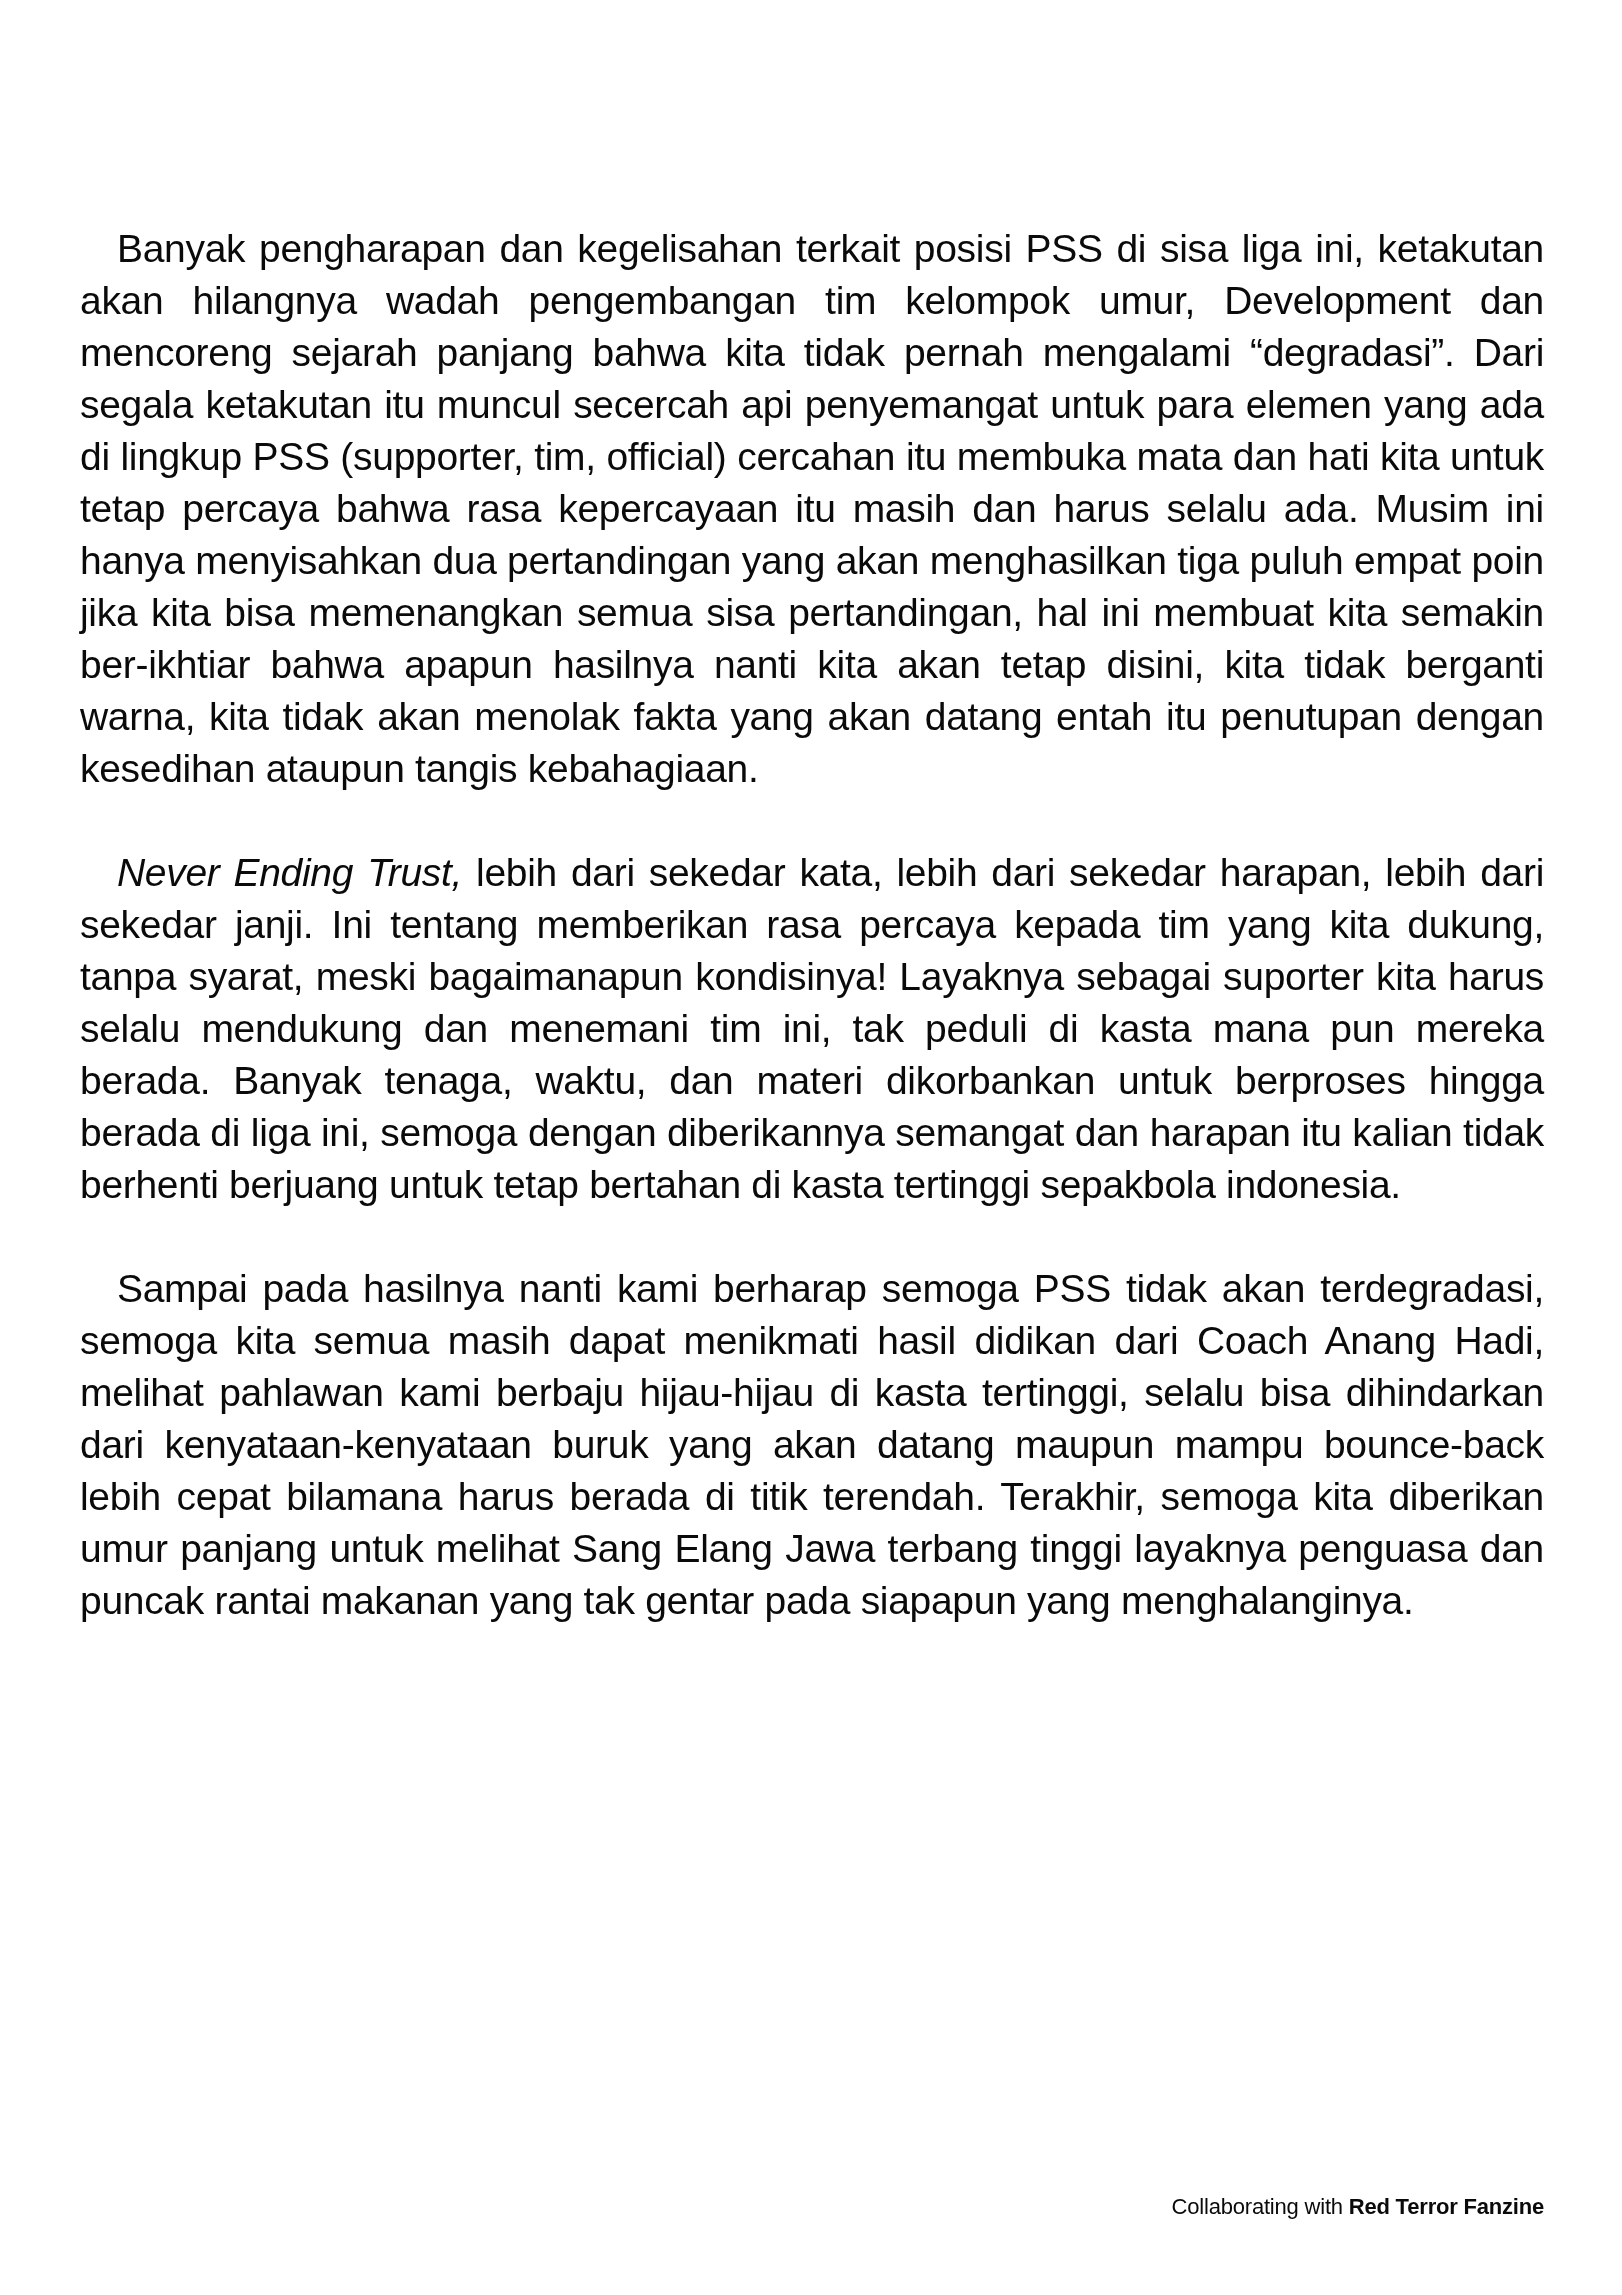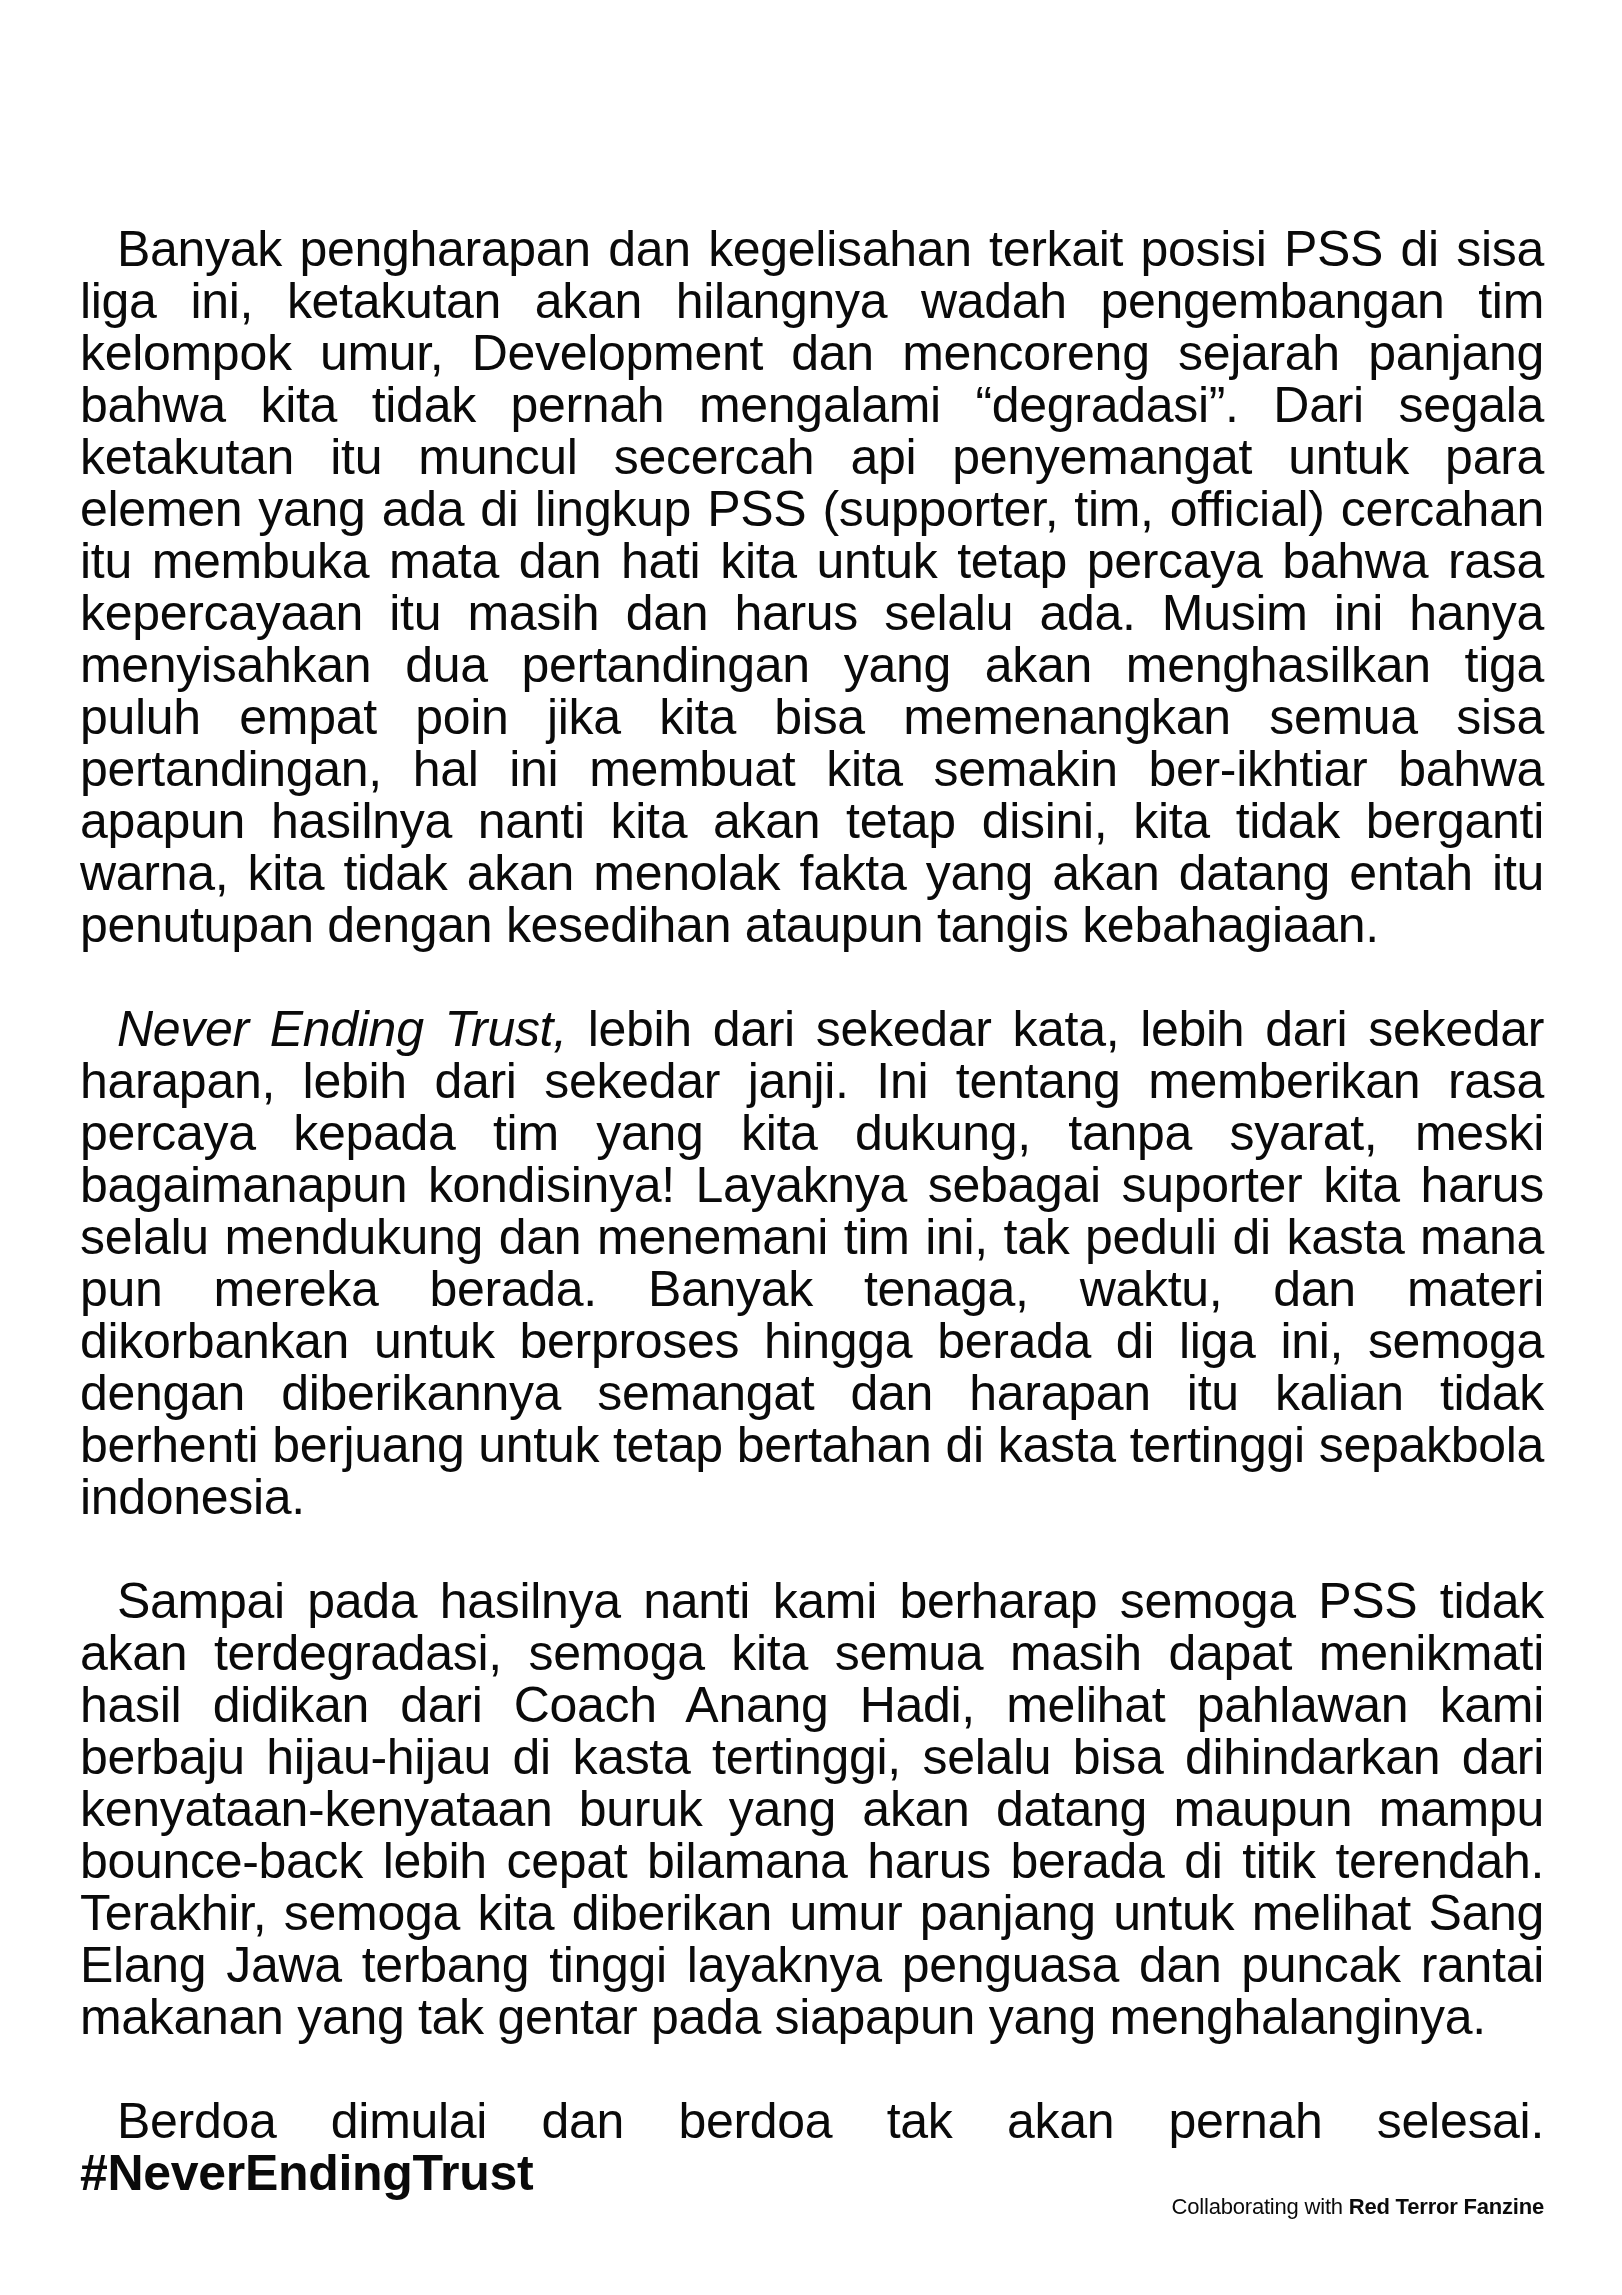--- a/index.html
+++ b/index.html
@@ -13,21 +13,21 @@
     position: relative;
     font-family: "Liberation Sans", sans-serif;
     color: #0a0a0a;
     overflow: hidden;
   }
   .article {
     position: absolute;
     left: 80px;
     top: 223px;
     width: 1464px;
-    font-size: 50px;
+    font-size: 39px;
     line-height: 52px;
     letter-spacing: -0.3px;
     text-align: justify;
   }
   .para {
     margin: 0 0 52px 0;
     padding: 0;
     text-indent: 37px;
   }
   .para:last-child {
@@ -46,19 +46,18 @@
     white-space: nowrap;
   }
 </style>
 </head>
 <body>
 
 <main class="article">
     <p class="para"><span>Banyak pengharapan dan kegelisahan terkait posisi PSS di sisa liga ini, ketakutan akan hilangnya wadah pengembangan tim kelompok umur, Development dan mencoreng sejarah panjang bahwa kita tidak pernah mengalami “degradasi”. Dari segala ketakutan itu muncul secercah api penyemangat untuk para elemen yang ada di lingkup PSS (supporter, tim, official) cercahan itu membuka mata dan hati kita untuk tetap percaya bahwa rasa kepercayaan itu masih dan harus selalu ada. Musim ini hanya menyisahkan dua pertandingan yang akan menghasilkan tiga puluh empat poin jika kita bisa memenangkan semua sisa pertandingan, hal ini membuat kita semakin ber-ikhtiar bahwa apapun hasilnya nanti kita akan tetap disini, kita tidak berganti warna, kita tidak akan menolak fakta yang akan datang entah itu penutupan dengan kesedihan ataupun tangis kebahagiaan.</span></p>
     <p class="para"><span class="italic">Never Ending Trust,</span><span> lebih dari sekedar kata, lebih dari sekedar harapan, lebih dari sekedar janji. Ini tentang memberikan rasa percaya kepada tim yang kita dukung, tanpa syarat, meski bagaimanapun kondisinya! Layaknya sebagai suporter kita harus selalu mendukung dan menemani tim ini, tak peduli di kasta mana pun mereka berada. Banyak tenaga, waktu, dan materi dikorbankan untuk berproses hingga berada di liga ini, semoga dengan diberikannya semangat dan harapan itu kalian tidak berhenti berjuang untuk tetap bertahan di kasta tertinggi sepakbola indonesia.</span></p>
     <p class="para"><span>Sampai pada hasilnya nanti kami berharap semoga PSS tidak akan terdegradasi, semoga kita semua masih dapat menikmati hasil didikan dari Coach Anang Hadi, melihat pahlawan kami berbaju hijau-hijau di kasta tertinggi, selalu bisa dihindarkan dari kenyataan-kenyataan buruk yang akan datang maupun mampu bounce-back lebih cepat bilamana harus berada di titik terendah. Terakhir, semoga kita diberikan umur panjang untuk melihat Sang Elang Jawa terbang tinggi layaknya penguasa dan puncak rantai makanan yang tak gentar pada siapapun yang menghalanginya.</span></p>
-    <p class="para"><span>Berdoa dimulai dan berdoa tak akan pernah selesai. </span><span class="bold">#NeverEndingTrust</span></p>
   </main>
 
 <div class="footer">
   <span>Collaborating with </span><span class="bold">Red Terror Fanzine</span>
 </div>
 
 
 </body></html>

